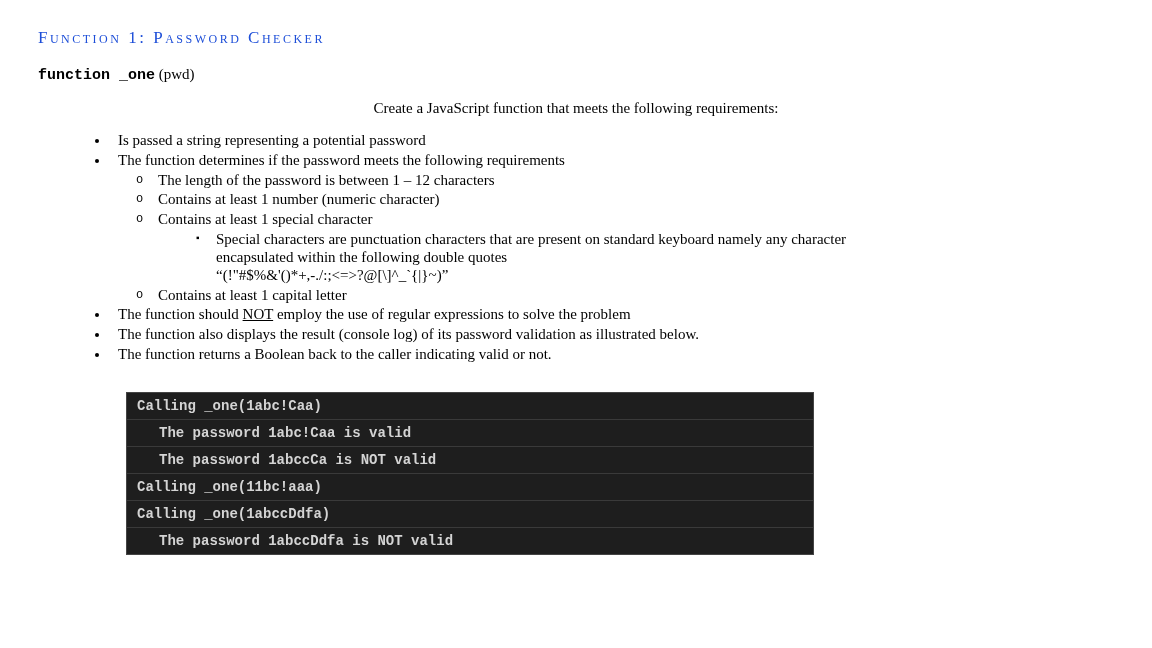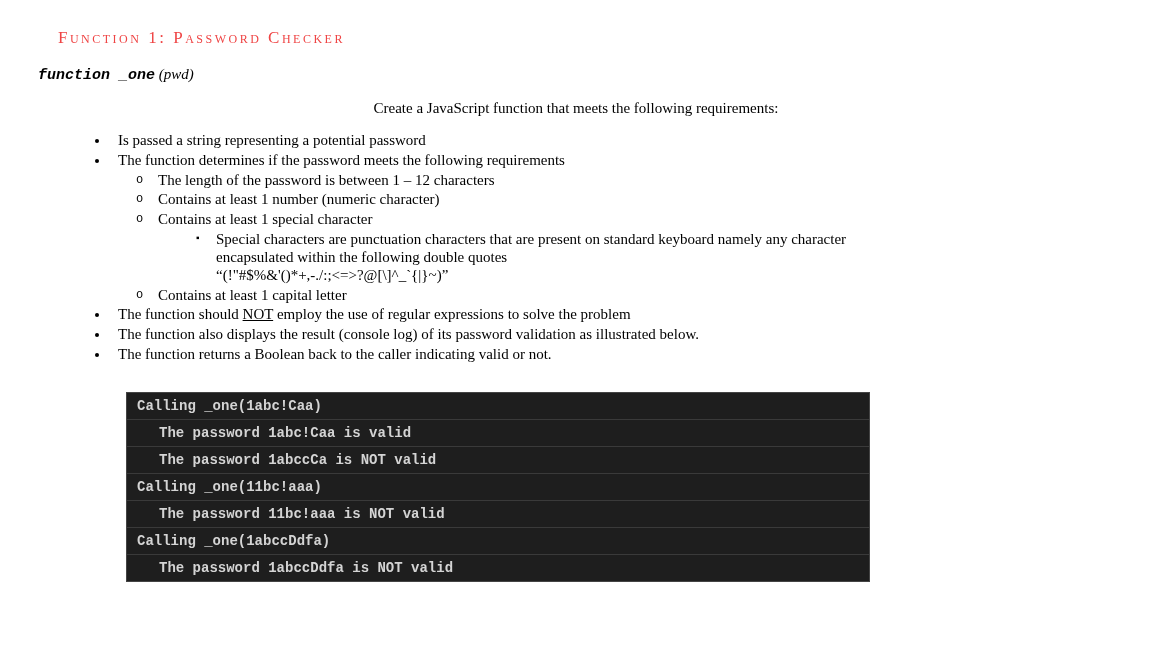--- a/index.html
+++ b/index.html
@@ -9,31 +9,29 @@
     }
     body {
       font-family: "Times New Roman", Times, serif;
       font-size: 15px;
       color: #000;
       padding: 28px 38px;
       width: 1152px;
       background: #fff;
     }
     .title {
-      color: #ef4444;
+      color: #1d4ed8;
       font-size: 17px;
       letter-spacing: 2.5px;
       font-variant: small-caps;
       margin-bottom: 18px;
       font-weight: normal;
-      margin-left: 20px;
     }
     .signature {
       margin-bottom: 16px;
-      font-style: italic;
     }
     .signature .mono {
       font-family: "Courier New", Courier, monospace;
       font-weight: bold;
       font-size: 15px;
     }
     .signature .arg {
       font-family: "Times New Roman", Times, serif;
       font-weight: normal;
     }
@@ -92,21 +90,21 @@
       text-decoration: underline;
       margin-top: 30px;
     }
     .console {
       background: #1e1e1e;
       color: #d4d4d4;
       font-family: Consolas, "Courier New", monospace;
       font-size: 14px;
       margin-top: 28px;
       margin-left: 88px;
-      width: 744px;
+      width: 688px;
       border: 1px solid #444;
     }
     .console-line {
       padding: 5px 10px;
       border-bottom: 1px solid #3a3a3a;
       white-space: pre;
       font-weight: bold;
     }
     .console-line.indent {
       padding-left: 32px;
@@ -153,16 +151,15 @@
   </li>
   <li>The function also displays the result (console log) of its password validation as illustrated below.</li>
   <li>The function returns a Boolean back to the caller indicating valid or not.</li>
 </ul>
 
 <div class="console">
   <div class="console-line bold">Calling _one(1abc!Caa)</div>
   <div class="console-line indent">The password 1abc!Caa is valid</div>
   <div class="console-line indent">The password 1abccCa is NOT valid</div>
   <div class="console-line bold">Calling _one(11bc!aaa)</div>
-  <div class="console-line indent">The password 11bc!aaa is NOT valid</div>
   <div class="console-line bold">Calling _one(1abccDdfa)</div>
   <div class="console-line indent">The password 1abccDdfa is NOT valid</div>
 </div>
 
 </body></html>

